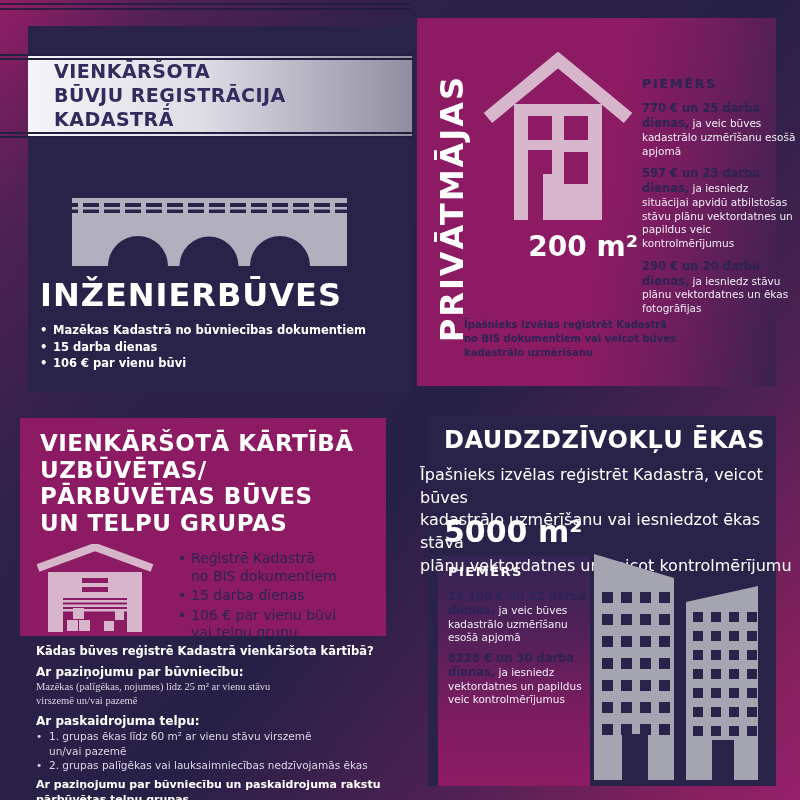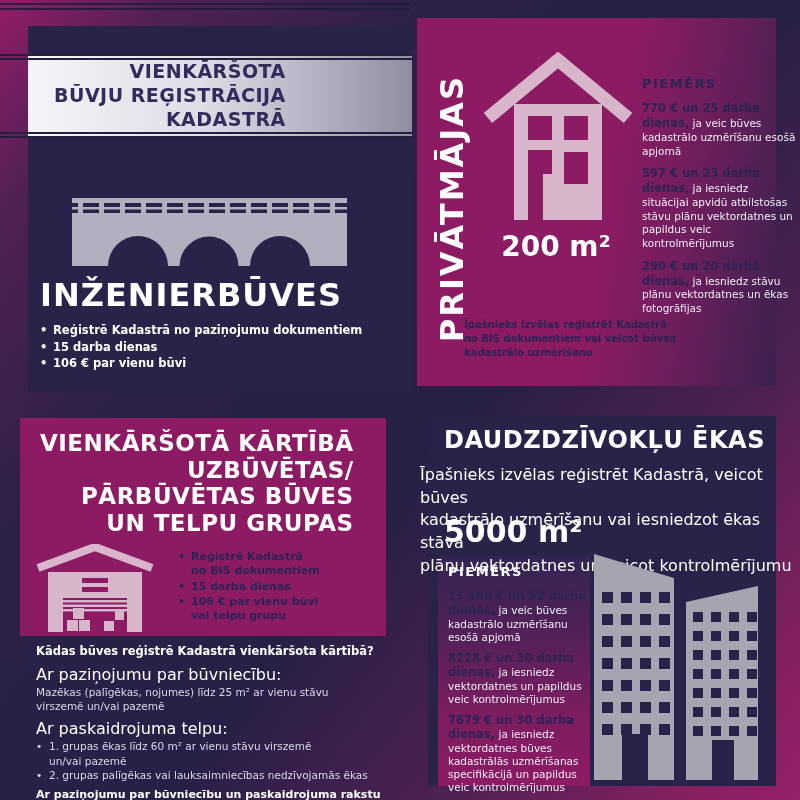--- a/index.html
+++ b/index.html
@@ -12,51 +12,51 @@
   .panel-tl{position:absolute;left:28px;top:26px;width:384px;height:366px;background:#292349;}
   .page-top-lines{position:absolute;left:0;top:3px;width:410px;height:9px;
     background:repeating-linear-gradient(180deg,rgba(32,28,58,.85) 0 2px,rgba(0,0,0,0) 2px 5px);}
   .banner{position:absolute;left:28px;top:54px;width:384px;height:84px;box-sizing:border-box;
     border-top:6px double #23203f;border-bottom:6px double #23203f;
     background:linear-gradient(90deg,#f5f4f8 0%,#dedde6 45%,#908da1 100%);
     display:flex;align-items:center;}
   .stub{position:absolute;left:0;width:28px;height:0;border-top:6px double #23203f;}
   .stub-a{top:54px;}.stub-b{top:132px;}
   .banner-text{padding-left:26px;font-size:19px;line-height:1.25;font-weight:bold;color:#322c5c;
-    letter-spacing:.5px;white-space:pre-line;text-align:right;}
+    letter-spacing:.5px;white-space:pre-line;}
   .bridge{position:absolute;left:72px;top:198px;}
   .heading-tl{position:absolute;left:40px;top:276px;font-size:32px;font-weight:bold;color:#ffffff;letter-spacing:1px;}
   .bullets-tl{position:absolute;left:40px;top:322px;width:364px;}
   .bullet{position:relative;padding-left:13px;white-space:pre-line;}
   .bullet::before{content:"•";position:absolute;left:0;top:0;}
   .bullets-tl .bullet{font-size:11.5px;font-weight:bold;color:#ffffff;line-height:1.45;}
   
   .panel-tr{position:absolute;left:417px;top:18px;width:359px;height:368px;
     background:linear-gradient(99deg,#8d1b63 0%,#8d1b63 52%,#701e5e 72%,#432151 96%,#3a2150 100%);}
   .vlabel{position:absolute;left:423px;top:44px;width:58px;height:330px;display:flex;align-items:center;justify-content:center;}
   .vlabel span{writing-mode:vertical-rl;transform:rotate(180deg);font-size:32px;font-weight:bold;color:#ffffff;letter-spacing:2px;}
   .house{position:absolute;left:484px;top:52px;}
-  .area-tr{position:absolute;left:474px;top:230px;width:164px;text-align:center;font-size:28px;font-weight:bold;color:#ffffff;}
+  .area-tr{position:absolute;left:474px;top:230px;width:164px;text-align:right;font-size:28px;font-weight:bold;color:#ffffff;}
   .examples-tr{position:absolute;left:642px;top:76px;width:154px;}
   .ex-heading{font-size:13px;font-weight:bold;letter-spacing:1.5px;margin:0 0 10px 0;}
   .examples-tr .ex-heading{color:#2b2454;}
   .ex{font-size:10.5px;line-height:1.3;margin:0 0 8px 0;color:#f2ecf6;}
   .ex .lead{font-size:11.5px;font-weight:bold;color:#2b2454;}
   .footer-tr{position:absolute;left:464px;top:318px;font-size:10px;font-weight:bold;color:#2b2454;line-height:1.4;white-space:pre-line;}
   
   .panel-bl{position:absolute;left:20px;top:418px;width:366px;height:218px;background:#8d1b63;}
   .title-bl{position:absolute;left:40px;top:430px;font-size:23px;font-weight:bold;color:#ffffff;line-height:1.16;
-    letter-spacing:.5px;white-space:pre-line;text-align:right;}
+    letter-spacing:.5px;white-space:pre-line;}
   .warehouse{position:absolute;left:36px;top:544px;}
   .bullets-bl{position:absolute;left:178px;top:550px;width:206px;}
-  .bullets-bl .bullet{font-size:11px;font-weight:bold;color:#2b2454;line-height:1.25;margin-bottom:2px;}
+  .bullets-bl .bullet{font-size:14px;font-weight:normal;color:#2b2454;line-height:1.25;margin-bottom:2px;}
   .bl-text{position:absolute;left:36px;top:644px;width:358px;}
   .bl-q{font-size:11.5px;font-weight:bold;color:#ffffff;margin:0 0 7px 0;}
-  .bl-h{font-size:16px;font-weight:normal;color:#ffffff;margin:6px 0 1px 0;}
-  .bl-p{font-size:10.5px;color:#ded6e9;line-height:1.35;margin:0;white-space:pre-line;}
+  .bl-h{font-size:12px;font-weight:bold;color:#ffffff;margin:6px 0 1px 0;}
+  .bl-p{font-size:10.5px;color:#ded6e9;line-height:1.35;margin:0;white-space:pre-line;font-family:Liberation Serif, serif;}
   .bl-li{font-size:10.5px;color:#ded6e9;line-height:1.35;}
   .bl-h3{font-size:11px;font-weight:bold;color:#ffffff;margin:6px 0 0 0;line-height:1.35;white-space:pre-line;}
   
   .panel-br{position:absolute;left:428px;top:416px;width:348px;height:370px;background:#292349;}
   .title-br{position:absolute;left:444px;top:426px;font-size:24px;font-weight:bold;color:#ffffff;letter-spacing:.5px;text-align:right;}
   .intro-br{position:absolute;left:420px;top:464px;font-size:16px;font-weight:normal;color:#ffffff;line-height:1.42;white-space:pre-line;}
   .area-br{position:absolute;left:444px;top:514px;width:322px;text-align:left;font-size:30px;font-weight:bold;color:#ffffff;}
   .grad-box{position:absolute;left:438px;top:556px;width:152px;height:230px;
     background:linear-gradient(180deg,#322553 0%,#57205a 38%,#7c1d60 68%,#8d1b63 100%);}
   .examples-br{position:absolute;left:448px;top:564px;width:140px;}
@@ -95,21 +95,21 @@
         <rect x="195" y="5" width="5" height="10"></rect>
       <rect x="216" y="5" width="5" height="10"></rect>
         <rect x="237" y="5" width="5" height="10"></rect>
       <rect x="258" y="5" width="5" height="10"></rect>
       <rect x="0" y="15" width="275" height="13"></rect>
       <path fill-rule="evenodd" d="M0,28 H275 V68 H0 Z M36,68 A30,30 0 0 1 96,68 Z M107.5,68 A29.5,29.5 0 0 1 166.5,68 Z M178,68 A30,30 0 0 1 238,68 Z"></path>
     </svg>
   </div>
   <div class="heading-tl">INŽENIERBŪVES</div>
   <div class="bullets-tl">
-    <div class="bullet">Reģistrē Kadastrā no paziņojumu dokumentiem</div>
+    <div class="bullet">Mazēkas Kadastrā no būvniecības dokumentiem</div>
     <div class="bullet">15 darba dienas</div>
     <div class="bullet">106 € par vienu būvi</div>
   </div>
 
   <div class="panel-tr"></div>
   <div class="vlabel">
     <span>PRIVĀTMĀJAS</span>
   </div>
   <div class="house">
     <svg width="148" height="175" viewBox="0 0 148 175" xmlns="http://www.w3.org/2000/svg">
@@ -179,21 +179,20 @@
   <div class="grad-box"></div>
   <div class="title-br">DAUDZDZĪVOKĻU ĒKAS</div>
   <div class="intro-br">Īpašnieks izvēlas reģistrēt Kadastrā, veicot būves
 kadastrālo uzmērīšanu vai iesniedzot ēkas stāva
 plānu vektordatnes un veicot kontrolmērījumu</div>
   <div class="area-br">5000 m²</div>
   <div class="examples-br">
     <p class="ex-heading">PIEMĒRS</p>
     <p class="ex"><span class="lead">15 160 € un 32 darba dienas,</span> <span>ja veic būves kadastrālo uzmērīšanu esošā apjomā</span></p>
     <p class="ex"><span class="lead">8228 € un 30 darba dienas,</span> <span>ja iesniedz vektordatnes un papildus veic kontrolmērījumus</span></p>
-    <p class="ex"><span class="lead">7679 € un 30 darba dienas,</span> <span>ja iesniedz vektordatnes būves kadastrālās uzmērīšanas specifikācijā un papildus veic kontrolmērījumus</span></p>
   </div>
   <div class="buildings">
     <svg width="172" height="232" viewBox="0 0 172 232" xmlns="http://www.w3.org/2000/svg">
       <defs>
         <pattern id="winA" x="8" y="44" width="19" height="22" patternUnits="userSpaceOnUse">
           <rect width="11" height="11" fill="#292349"></rect>
         </pattern>
         <pattern id="winB" x="99" y="64" width="18" height="19" patternUnits="userSpaceOnUse">
           <rect width="10" height="10" fill="#292349"></rect>
         </pattern>

